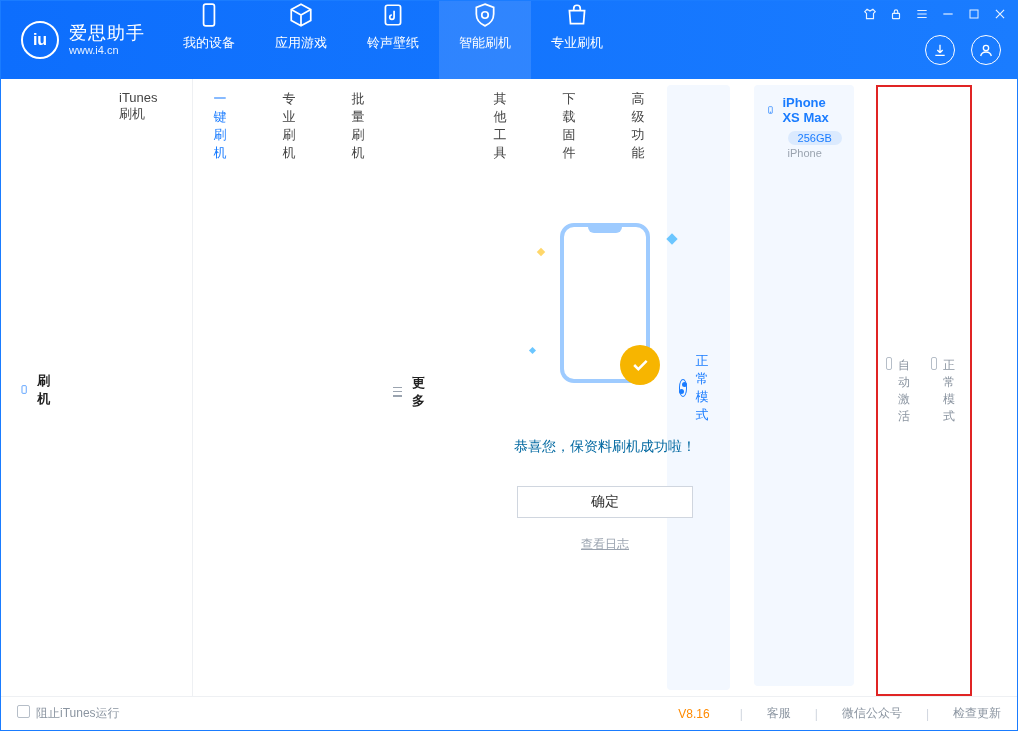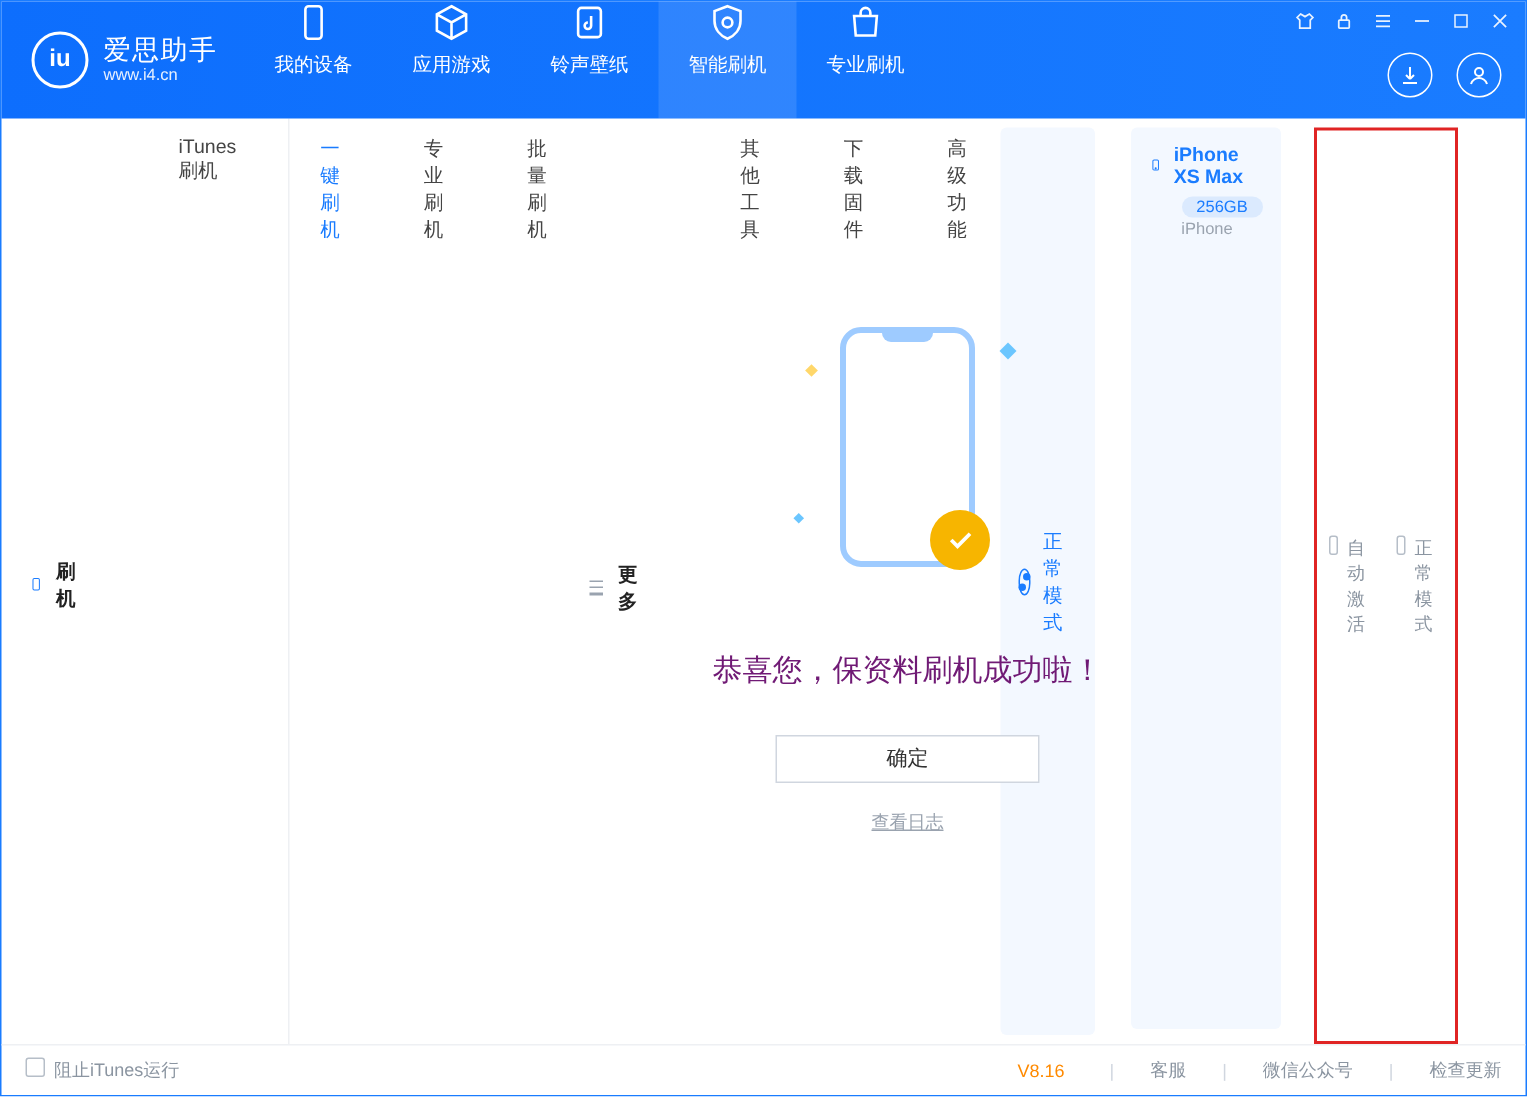--- a/index.html
+++ b/index.html
@@ -50,21 +50,21 @@
 
 
 .main { flex:1; position:relative; display:flex; flex-direction:column; align-items:center; justify-content:center; }
 .phone-illus { width:90px; height:160px; border:4px solid #9ecbff; border-radius:14px; position:relative; margin-bottom:26px;}
 .phone-illus::before{content:"";position:absolute;top:-4px;left:50%;transform:translateX(-50%);width:34px;height:10px;background:#9ecbff;border-radius:0 0 6px 6px;}
 .badge { position:absolute; right:-14px; bottom:-6px; width:40px; height:40px; background:#f7b500; border-radius:50%; display:flex; align-items:center; justify-content:center;}
 .badge svg{width:20px;height:20px;stroke:#fff;stroke-width:3;fill:none;}
 .sparkle{position:absolute;width:6px;height:6px;background:#ffd76a;transform:rotate(45deg);}
 .s1{left:-26px;top:22px;} .s2{right:-30px;top:8px;width:8px;height:8px;background:#6bc6ff;}
 .s3{left:-34px;bottom:26px;width:5px;height:5px;background:#6bc6ff;}
-.success-msg { font-size:20px; color:#701a75; margin-bottom:30px;margin-top:29px; }
+.success-msg { font-size:14px; color:#0369a1; margin-bottom:30px;margin-top:29px; }
 .ok-btn { width:176px; height:32px; border:1px solid #d0d6df; background:#fff; font-size:14px; color:#333; cursor:pointer; margin-bottom:18px;}
 .loglink { font-size:12px; color:#9aa3af; text-decoration:underline; cursor:pointer;}
 
 
 .footer { height:34px; border-top:1px solid #eef0f3; display:flex; align-items:center; padding:0 16px; font-size:12px; color:#8b95a1; }
 .footer .right { margin-left:auto; display:flex; align-items:center; gap:24px;}
 .footer .sep { color:#d0d6df; }
 .footer a { color:#8b95a1; cursor:pointer; }
 .footer .ver { color:#ff8a00; margin-right:6px;}
 </style>

